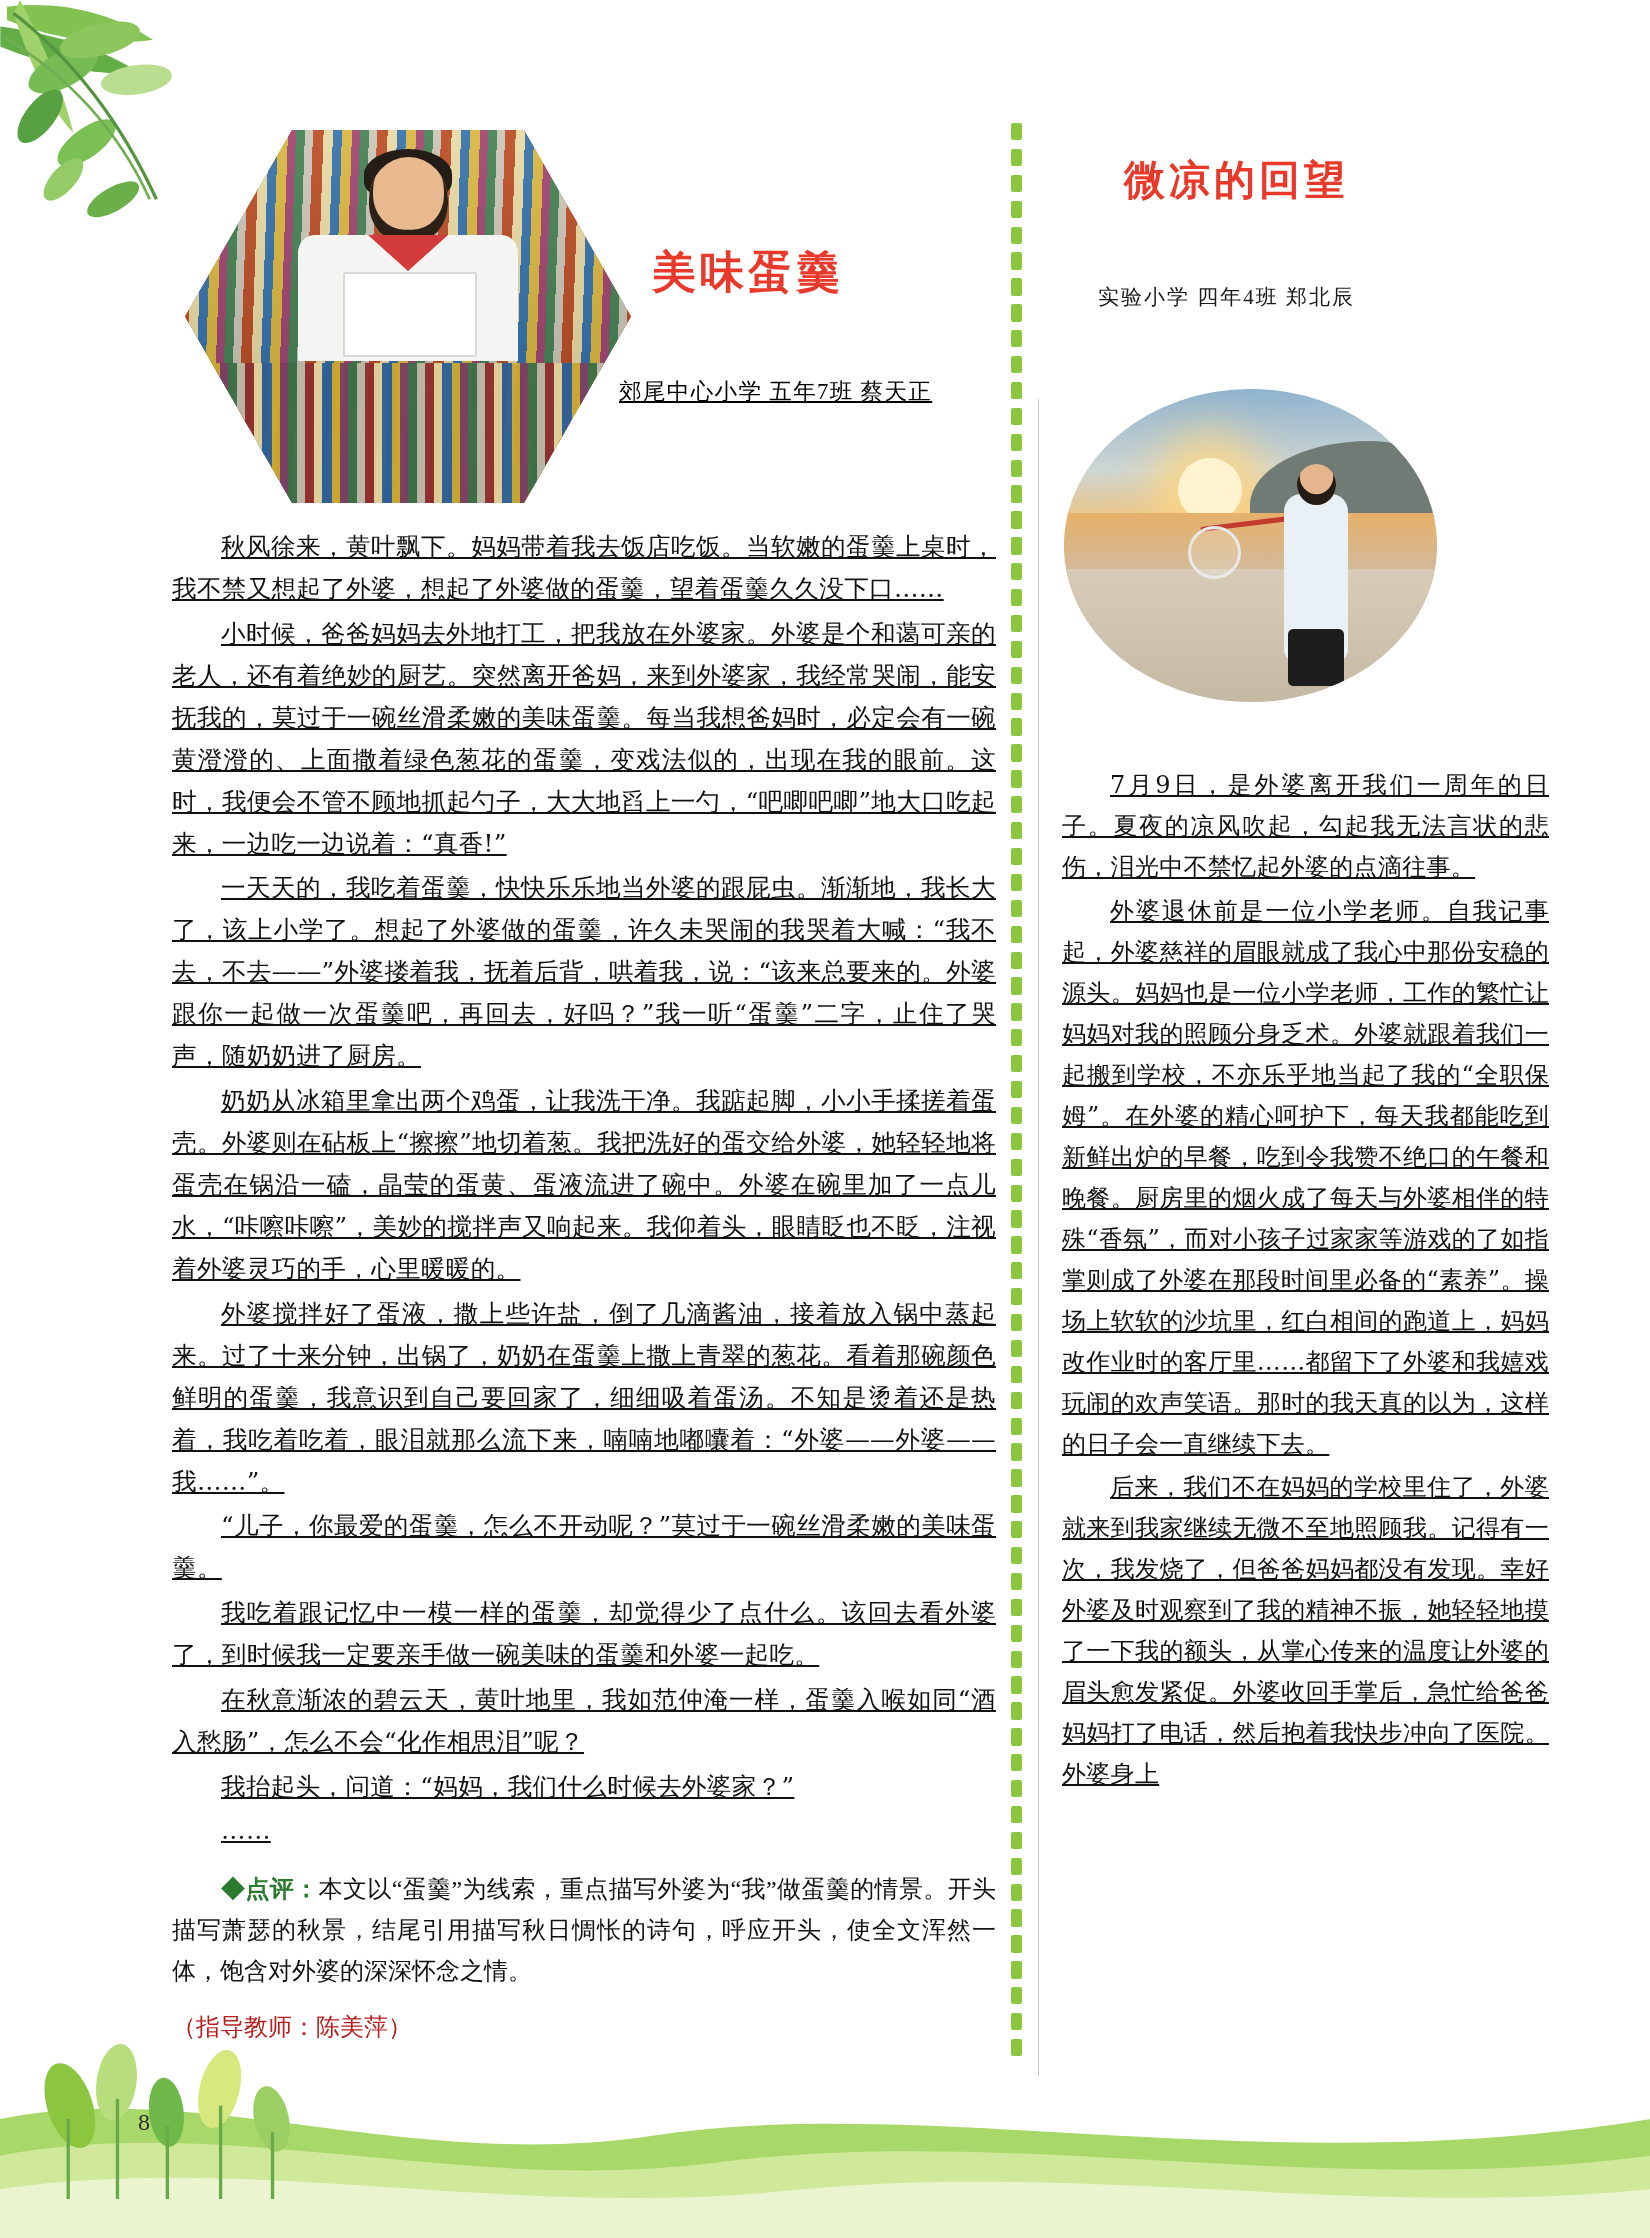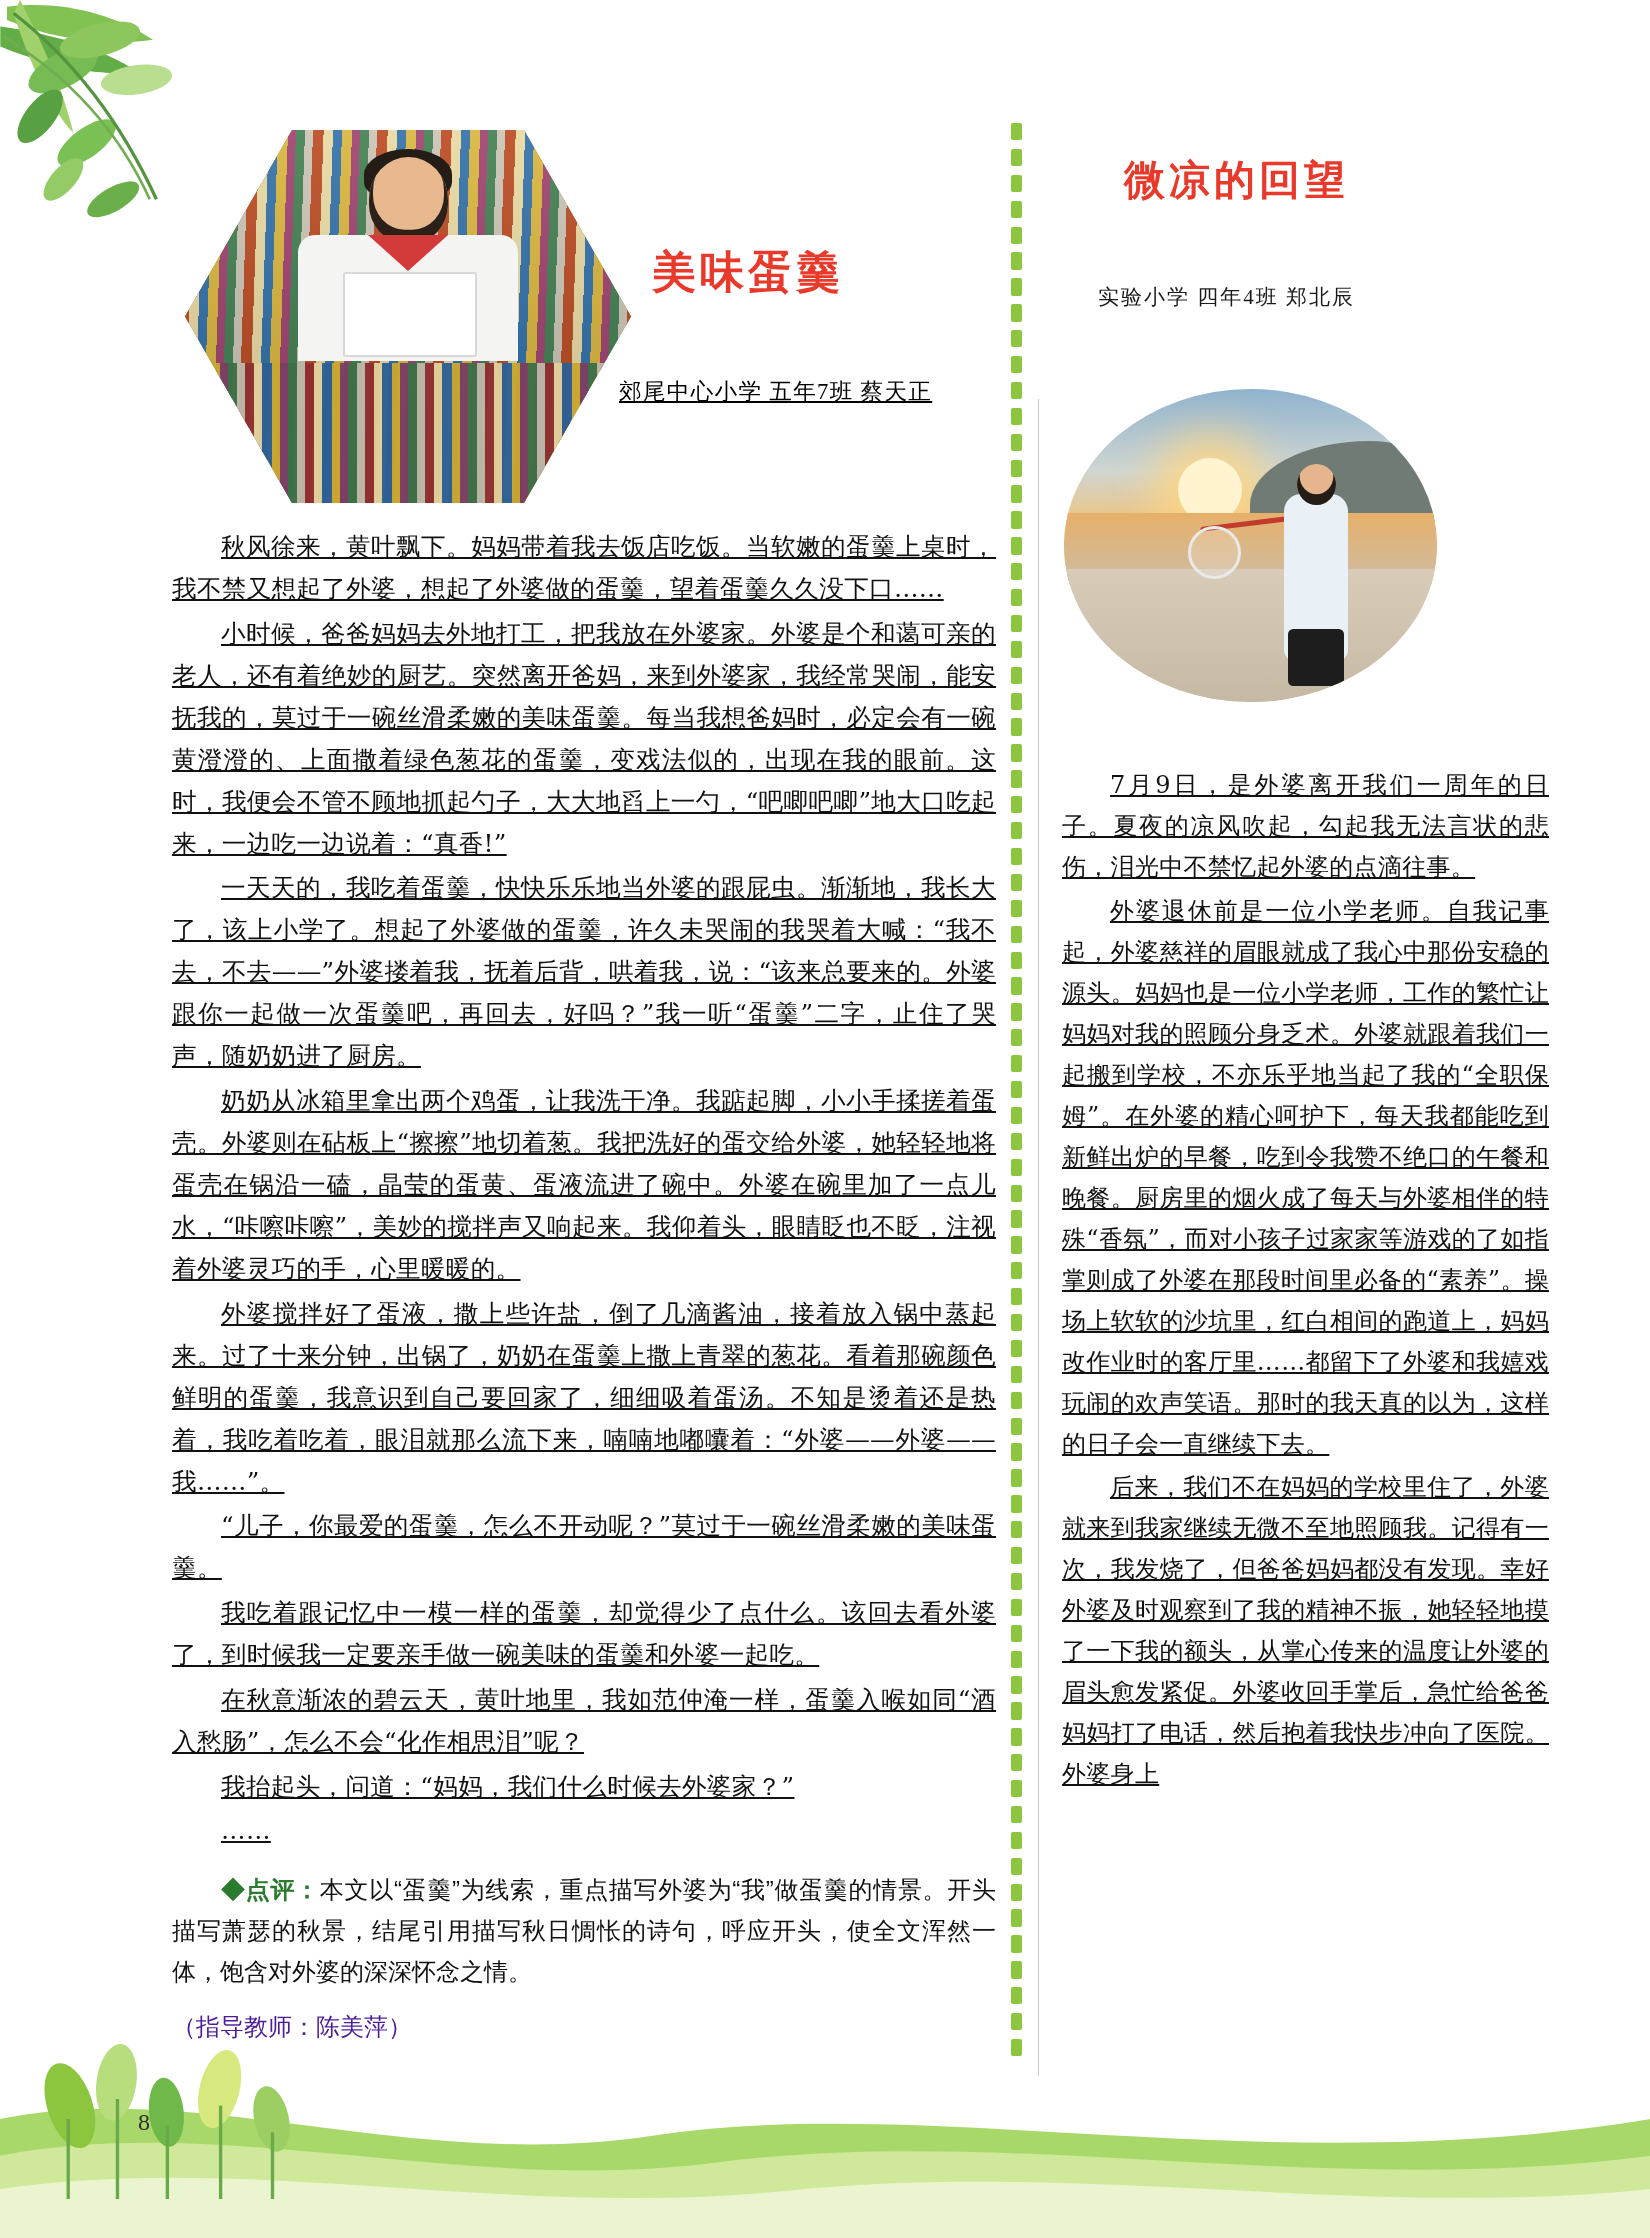--- a/index.html
+++ b/index.html
@@ -326,31 +326,31 @@
     text-indent: 48px;
   }
 
   .comment {
     margin-top: 17.3px;
     font-size: 24px;
     line-height: 41px;
     color: #111;
     text-align: justify;
     text-indent: 49px;
-    font-family: Liberation Sans, sans-serif;
+    font-family: Liberation Serif, serif;
   }
   .comment .marker {
     color: #2a7b2e;
     font-weight: bold;
   }
   .teacher {
     margin-top: 14.6px;
     font-size: 24px;
     line-height: 40px;
-    color: #4c1d95;
+    color: #b91c1c;
     text-indent: 0;
   }
 </style>
 </head>
 <body>
 
 <div class="leaf-cluster-top">
   <svg width="346" height="279" viewBox="0 0 520 420">
     <g opacity="0.95">
       <path d="M10 10 C90 0 170 20 230 60 C170 70 80 60 10 30 Z" fill="#7cbf4a"></path>

